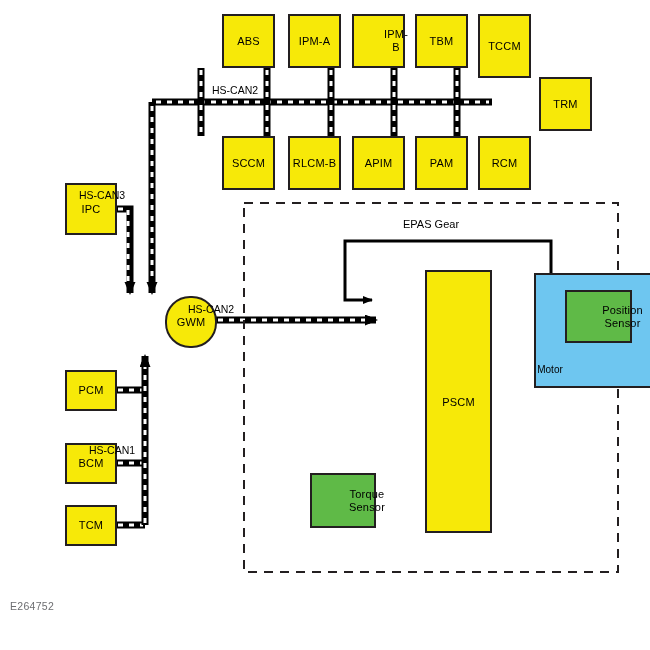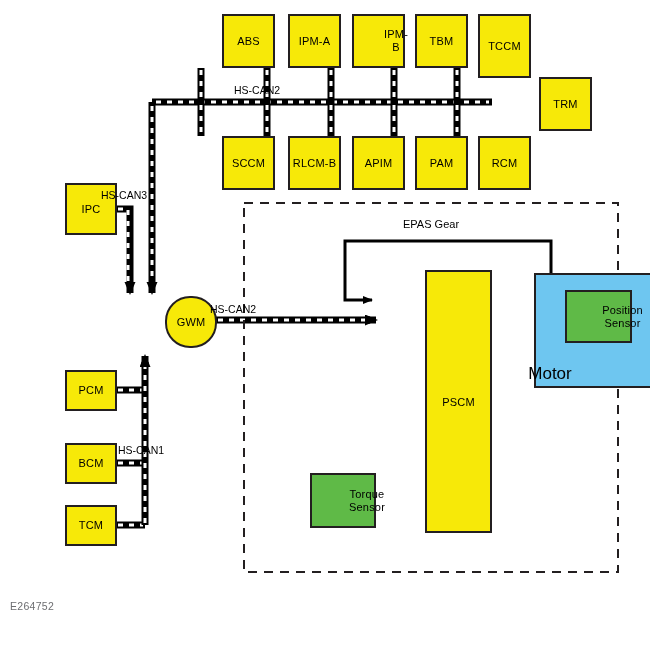--- a/index.html
+++ b/index.html
@@ -5,22 +5,22 @@
   html,body{margin:0;padding:0;background:#ffffff;}
   body{width:650px;height:650px;font-family:"Liberation Sans",sans-serif;}
   #stage{position:relative;width:650px;height:650px;overflow:hidden;background:#fff;}
   svg#diagram{position:absolute;left:0;top:0;width:650px;height:650px;}
   .nodebox{position:absolute;box-sizing:border-box;border:2px solid #231f20;
            display:flex;align-items:center;justify-content:center;text-align:center;
            font-size:11px;color:#000;line-height:1.15;letter-spacing:.2px;margin-left:47px;}
   .yellow{background:#f7e908;}
   .green{background:#5fba47;padding-left:48px;}
   .blue{background:#6ec6f0;}
-  .motorlabel{position:absolute;font-size:17px;color:#000;text-align:center;}
-  .buslabel{position:absolute;font-size:10.5px;color:#000;white-space:nowrap;margin-left:22px;}
+  .motorlabel{position:absolute;font-size:10px;color:#000;text-align:center;}
+  .buslabel{position:absolute;font-size:10.5px;color:#000;white-space:nowrap;}
   .grouplabel{position:absolute;font-size:11px;color:#000;white-space:nowrap;}
   .figid{position:absolute;left:10px;top:600px;font-size:10.5px;color:#6d6e71;letter-spacing:.3px;}
   .pscm-label{align-items:flex-end;padding-bottom:0;}
 </style>
 </head>
 <body>
 
 <div id="stage">
 
   <svg id="diagram" viewBox="0 0 650 650">
@@ -172,17 +172,17 @@
   <div class="nodebox green" style="left:263px;top:473px;width:66px;height:55px;flex-direction:column;">
     <span>Torque</span>
     <span>Sensor</span>
   </div>
 
   <div class="grouplabel" style="left:403px;top:218px;">EPAS Gear</div>
 
   <div class="buslabel" style="left:212px;top:84px;">HS-CAN2</div>
   <div class="buslabel" style="left:79px;top:189px;">HS-CAN3</div>
   <div class="buslabel" style="left:188px;top:303px;">HS-CAN2</div>
-  <div class="buslabel" style="left:96px;top:444px;">HS-CAN1</div>
+  <div class="buslabel" style="left:89px;top:444px;">HS-CAN1</div>
 
   <div class="figid">E264752</div>
 
 </div>
 
 </body></html>

